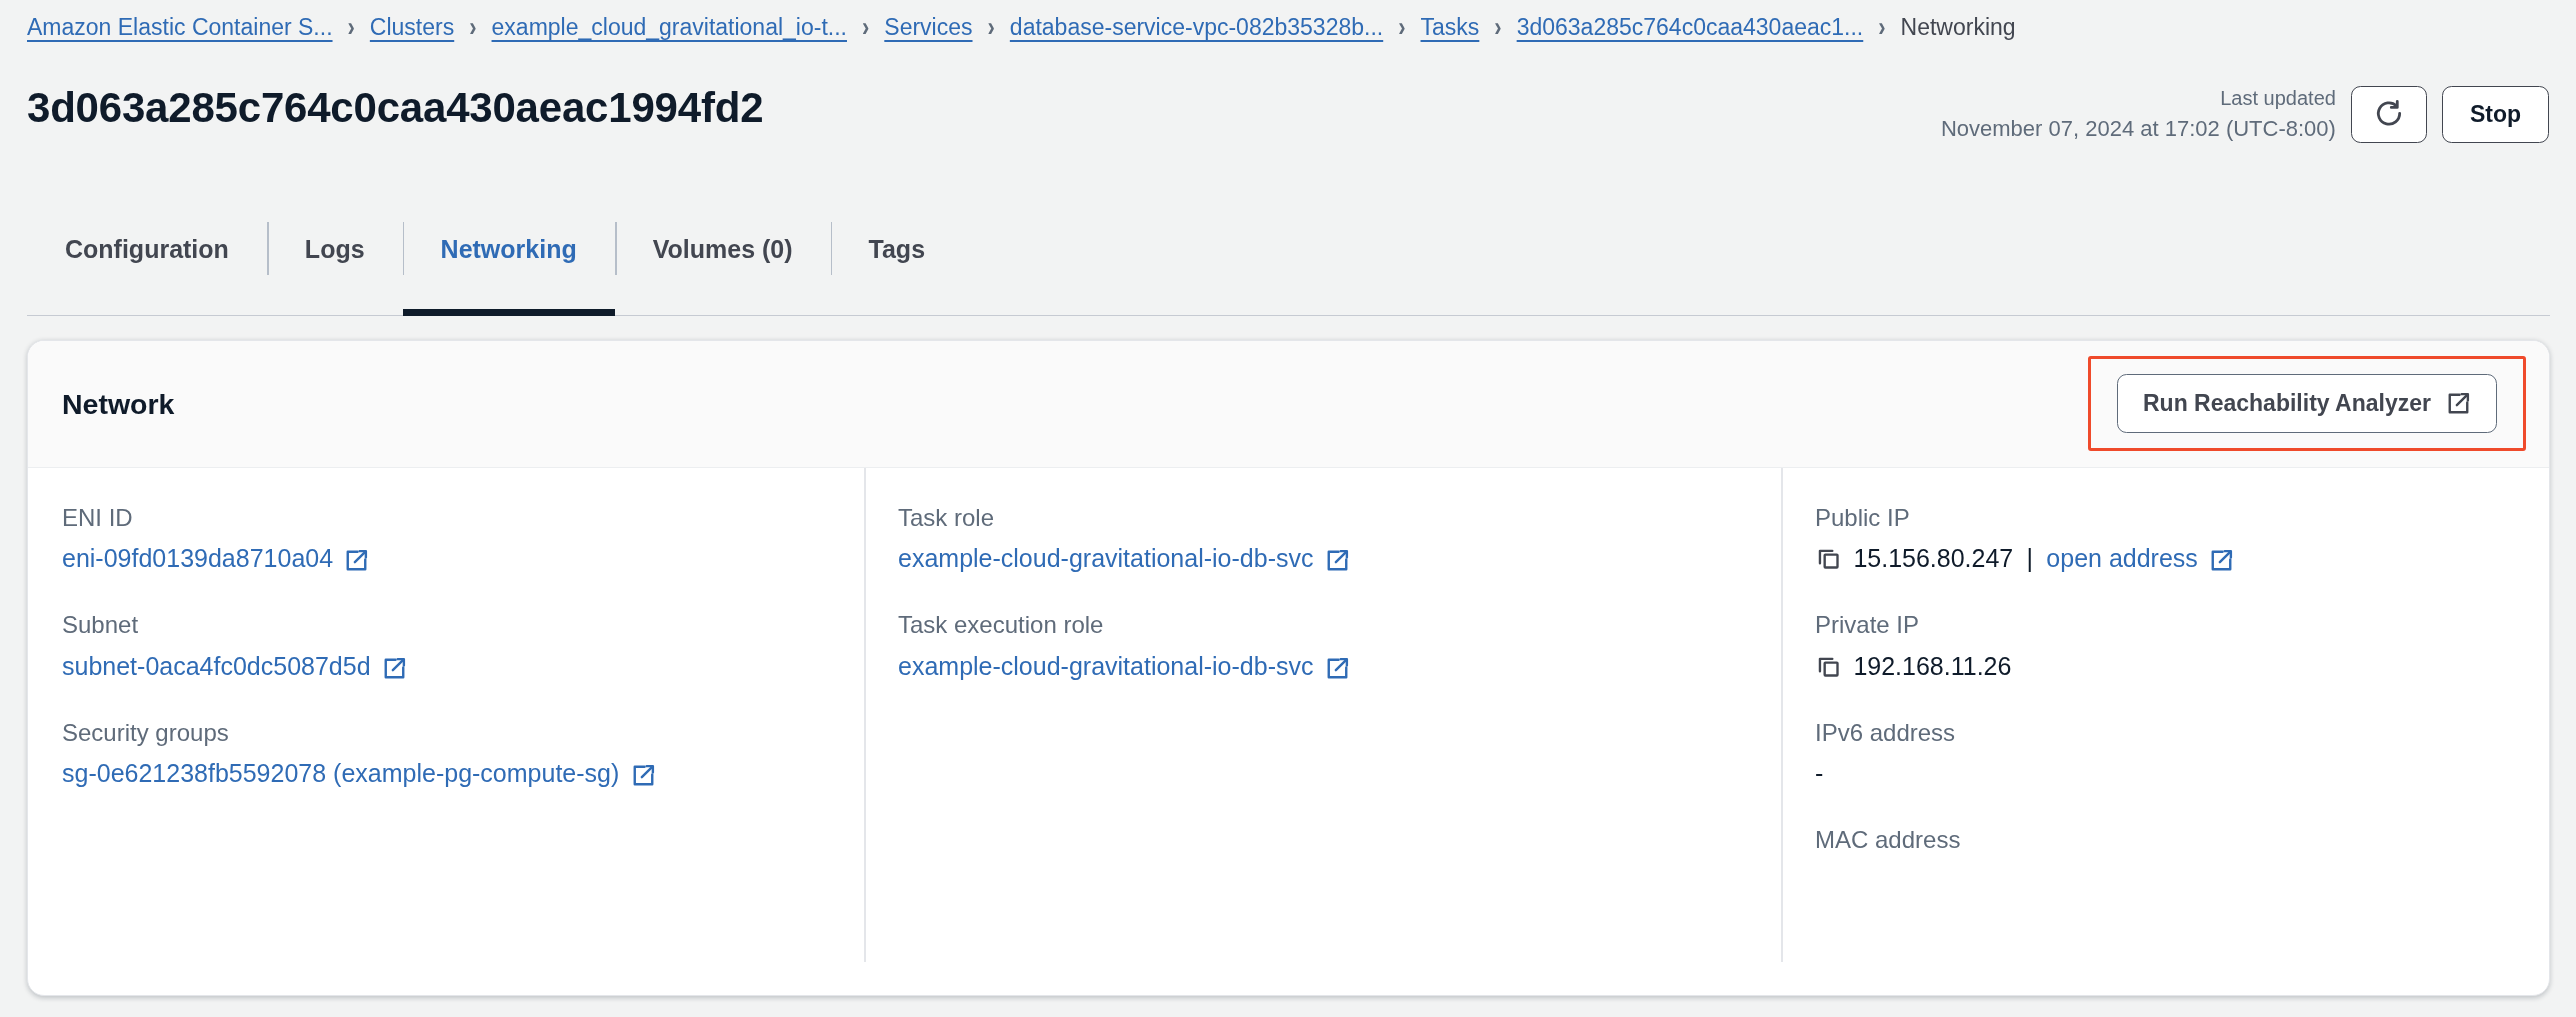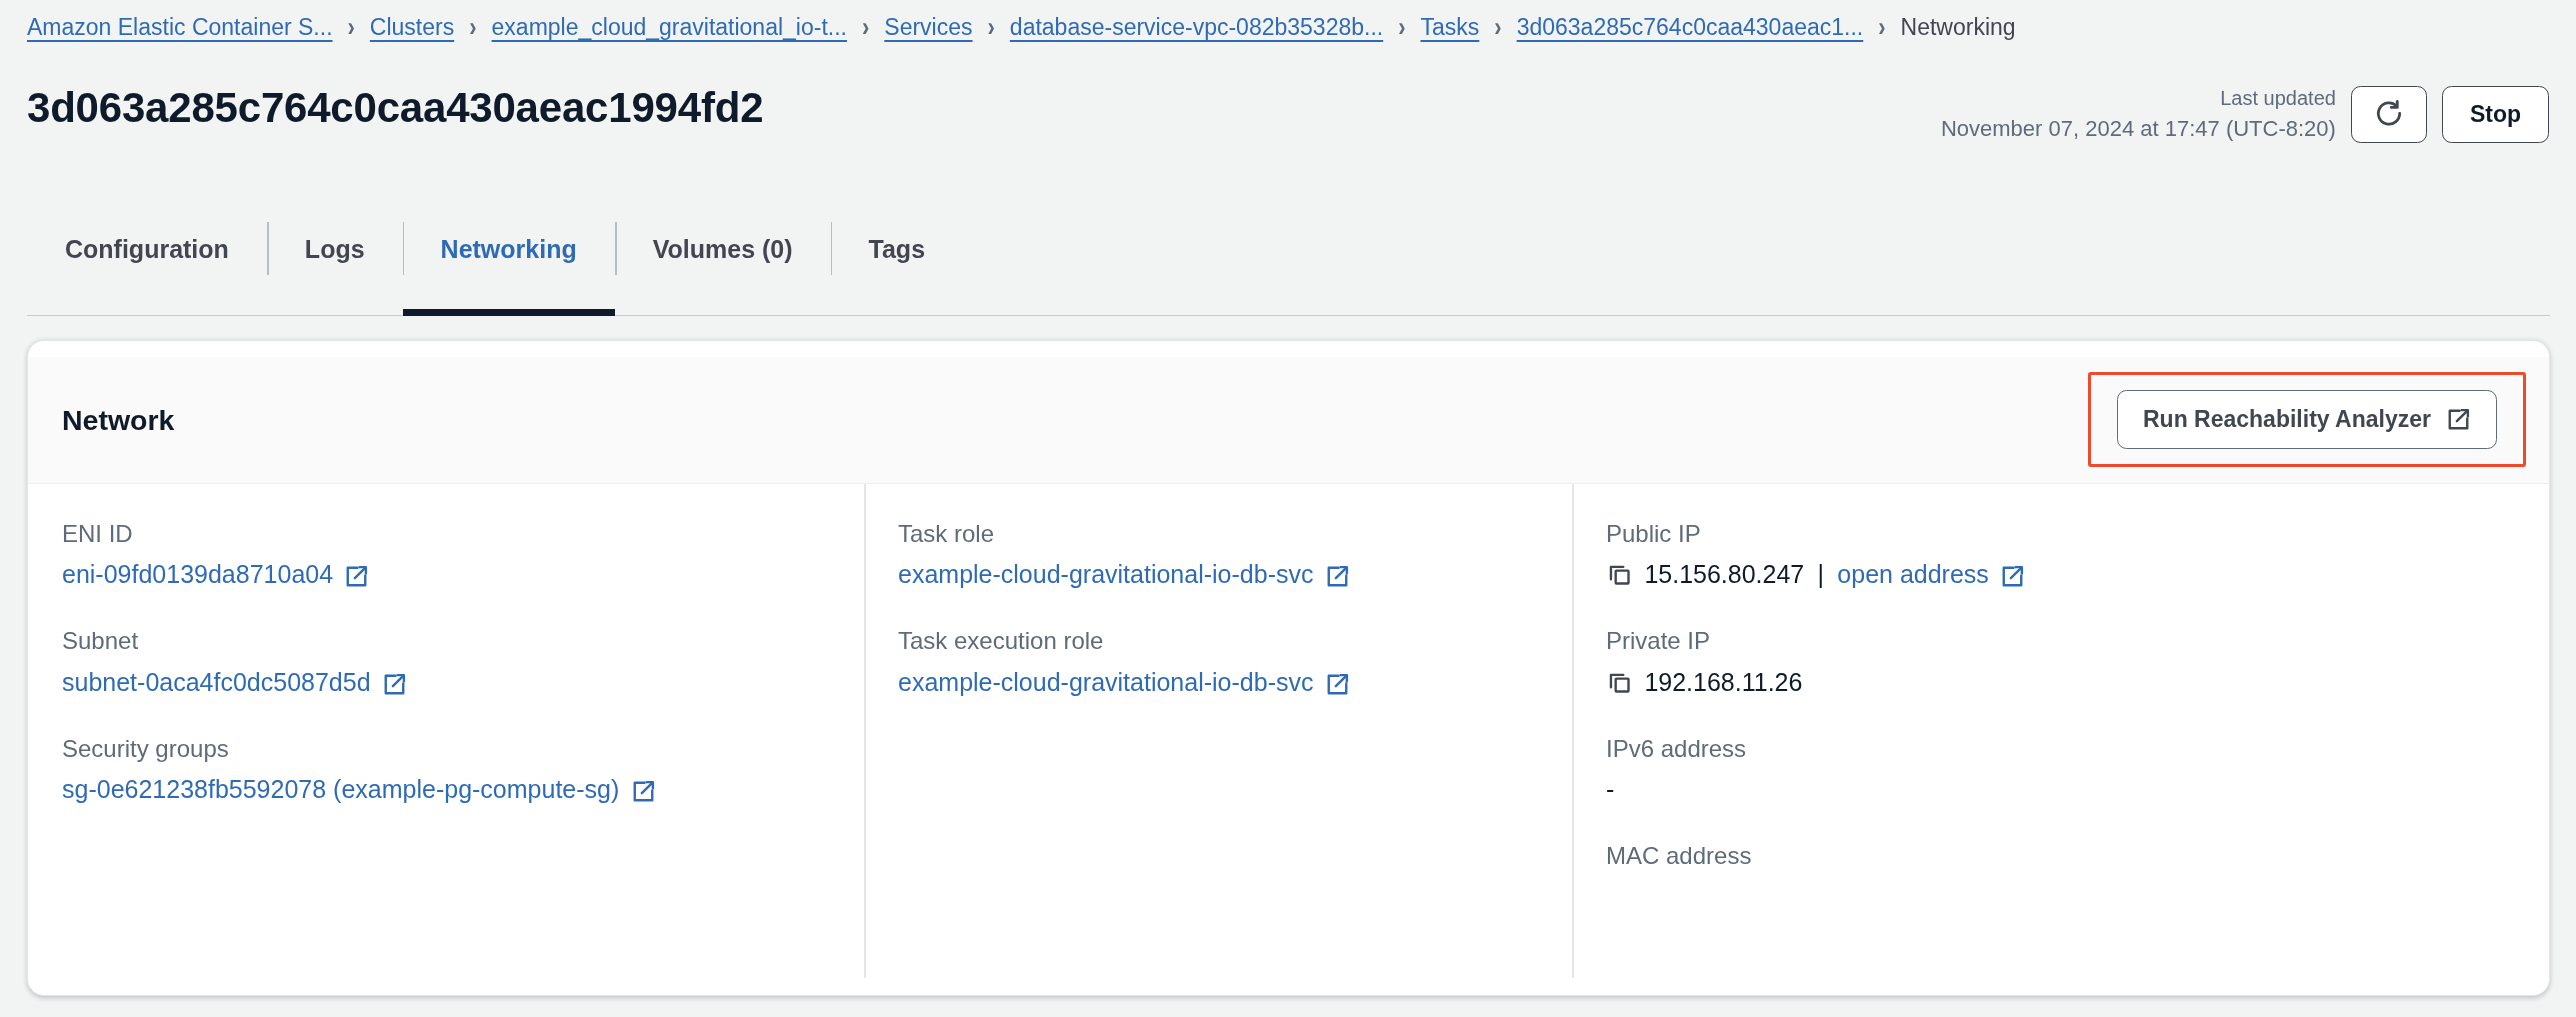--- a/index.html
+++ b/index.html
@@ -129,21 +129,20 @@
     overflow: hidden;
   }
   .card-header {
     position: relative;
     height: 127px;
     background: #fafafa;
     border-bottom: 1.9px solid #eceef0;
     display: flex;
     align-items: center;
     padding: 0 34px;
-    margin-top: 16px;
   }
   .card-title {
     font-size: 28.5px;
     font-weight: bold;
     color: #0f1b2a;
   }
   .analyzer-wrap {
     position: absolute;
     right: 23px; top: 15px;
     border: 3.8px solid #ef4a2b;
@@ -170,21 +169,21 @@
     position: relative;
     display: flex;
     height: 525px;
   }
   .col {
     position: relative;
     padding: 36px 34px 0 34px;
     flex: 0 0 auto;
   }
   .col-1 { width: 836px; }
-  .col-2 { width: 708px; }
+  .col-2 { width: 917px; }
   .col-3 { width: 846px; }
   .col-2::before, .col-3::before {
     content: "";
     position: absolute;
     left: 0; top: 0;
     width: 1.9px; height: 494px;
     background: #e4e6ea;
   }
 
   .field { margin-bottom: 38px; }
@@ -238,21 +237,21 @@
     <span class="crumb-link">3d063a285c764c0caa430aeac1...</span>
     <span class="crumb-sep">›</span>
     <span class="crumb-current">Networking</span>
   </nav>
 
   <h1 class="page-title">3d063a285c764c0caa430aeac1994fd2</h1>
 
   <div class="header-right">
     <div class="last-updated">
       <span class="lu-label">Last updated</span>
-      <span class="lu-value">November 07, 2024 at 17:47 (UTC-8:20)</span>
+      <span class="lu-value">November 07, 2024 at 17:02 (UTC-8:00)</span>
     </div>
     <button class="btn btn-refresh">
       <span>
         <svg width="32" height="32" viewBox="0 0 24 24" fill="none" stroke="#424650" stroke-width="2.1" stroke-linecap="round" stroke-linejoin="round">
           <path d="M20 11.5a8 8 0 1 1-2.4-5.6"></path>
           <polyline points="18.2 2.6 18.2 7.1 13.7 7.1"></polyline>
         </svg>
       </span>
     </button>
     <button class="btn btn-stop">Stop</button>

